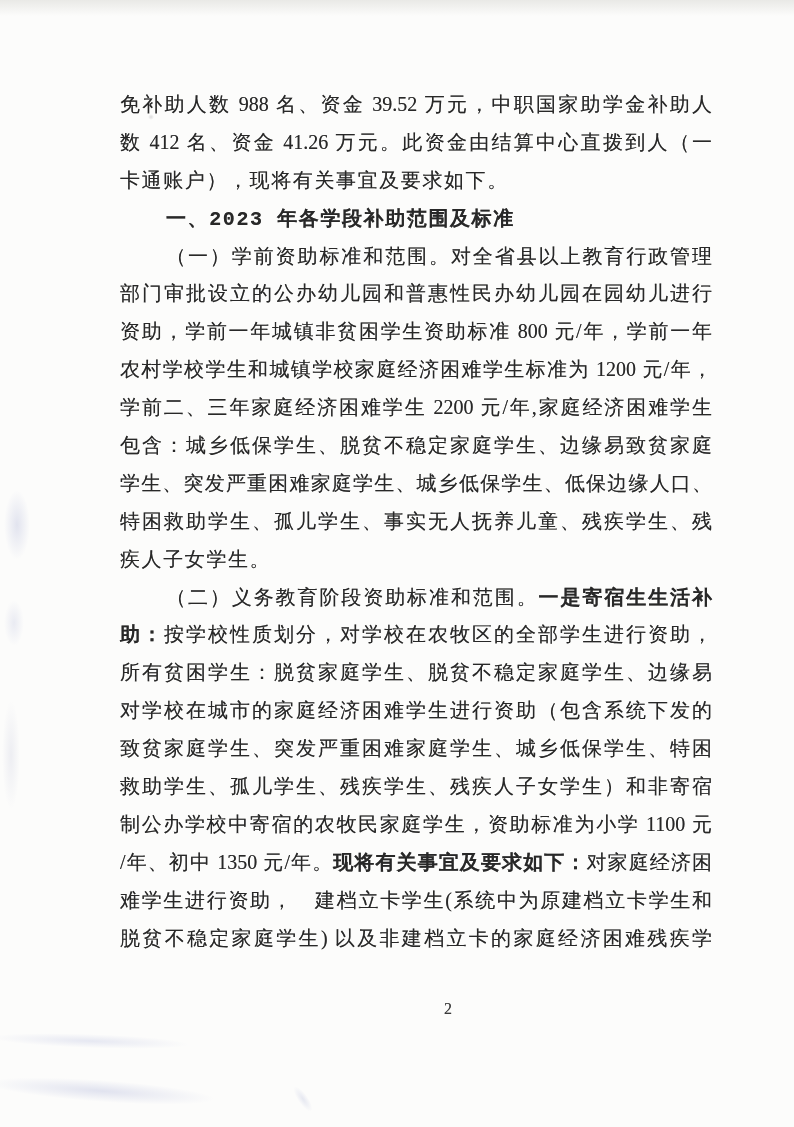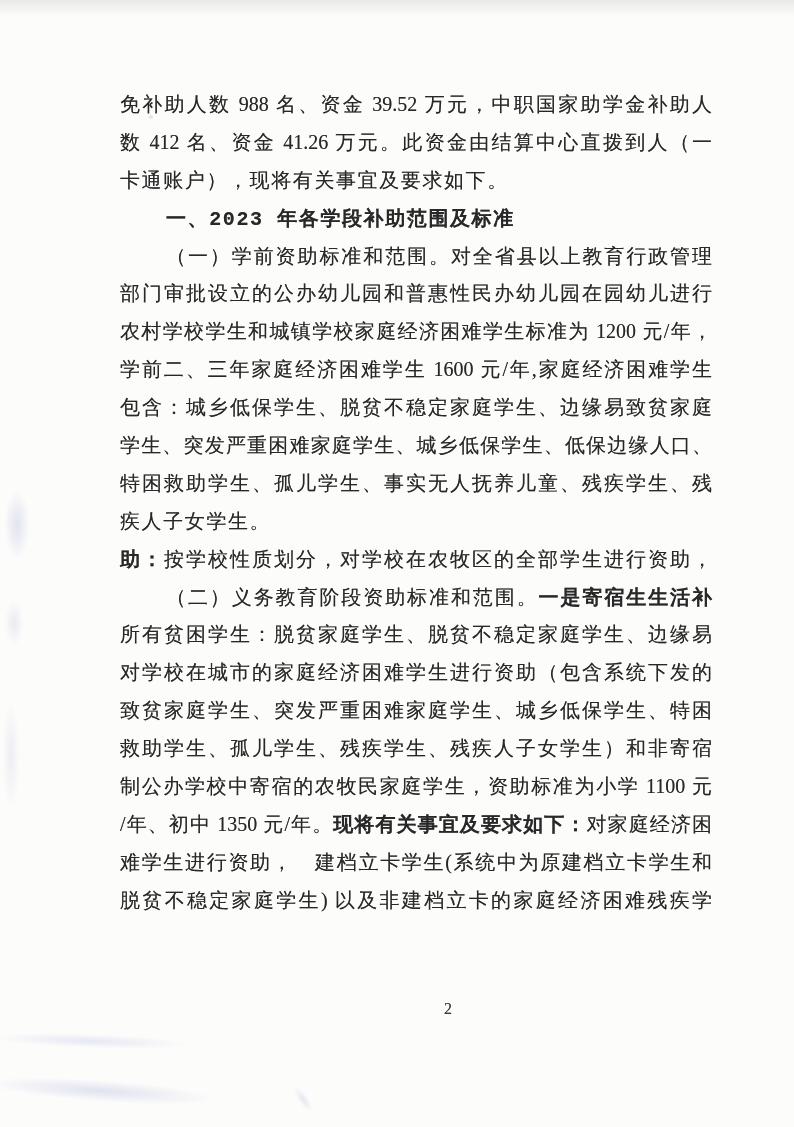--- a/index.html
+++ b/index.html
@@ -103,28 +103,29 @@
   <div class="artifact a-streak2"></div>
   <div class="artifact a-diag"></div>
 
   <div class="doc-body">
       <div class="line full"><span class="seg">免补助人数 988 名、资金 39.52 万元，中职国家助学金补助人</span></div>
       <div class="line full"><span class="seg">数 412 名、资金 41.26 万元。此资金由结算中心直拨到人（一</span></div>
       <div class="line"><span class="seg">卡通账户），现将有关事宜及要求如下。</span></div>
       <div class="line indent"><span class="seg bold">一、2023 年各学段补助范围及标准</span></div>
       <div class="line full indent"><span class="seg">（一）学前资助标准和范围。对全省县以上教育行政管理</span></div>
       <div class="line full"><span class="seg">部门审批设立的公办幼儿园和普惠性民办幼儿园在园幼儿进行</span></div>
+      <div class="line full"><span class="seg">资助，学前一年城镇非贫困学生资助标准 800 元/年，学前一年</span></div>
       <div class="line full"><span class="seg">农村学校学生和城镇学校家庭经济困难学生标准为 1200 元/年，</span></div>
-      <div class="line full"><span class="seg">学前二、三年家庭经济困难学生 1600 元/年,家庭经济困难学生</span></div>
+      <div class="line full"><span class="seg">学前二、三年家庭经济困难学生 2200 元/年,家庭经济困难学生</span></div>
       <div class="line full"><span class="seg">包含：城乡低保学生、脱贫不稳定家庭学生、边缘易致贫家庭</span></div>
       <div class="line full"><span class="seg">学生、突发严重困难家庭学生、城乡低保学生、低保边缘人口、</span></div>
       <div class="line full"><span class="seg">特困救助学生、孤儿学生、事实无人抚养儿童、残疾学生、残</span></div>
       <div class="line"><span class="seg">疾人子女学生。</span></div>
+      <div class="line full indent"><span class="seg">（二）义务教育阶段资助标准和范围。</span><span class="seg bold">一是寄宿生生活补</span></div>
       <div class="line full"><span class="seg bold">助：</span><span class="seg">按学校性质划分，对学校在农牧区的全部学生进行资助，</span></div>
-      <div class="line full indent"><span class="seg">（二）义务教育阶段资助标准和范围。</span><span class="seg bold">一是寄宿生生活补</span></div>
       <div class="line full"><span class="seg">所有贫困学生：脱贫家庭学生、脱贫不稳定家庭学生、边缘易</span></div>
       <div class="line full"><span class="seg">对学校在城市的家庭经济困难学生进行资助（包含系统下发的</span></div>
       <div class="line full"><span class="seg">致贫家庭学生、突发严重困难家庭学生、城乡低保学生、特困</span></div>
       <div class="line full"><span class="seg">救助学生、孤儿学生、残疾学生、残疾人子女学生）和非寄宿</span></div>
       <div class="line full"><span class="seg">制公办学校中寄宿的农牧民家庭学生，资助标准为小学 1100 元</span></div>
       <div class="line full"><span class="seg">/年、初中 1350 元/年。</span><span class="seg bold">现将有关事宜及要求如下：</span><span class="seg">对家庭经济困</span></div>
       <div class="line full"><span class="seg">难学生进行资助，　建档立卡学生(系统中为原建档立卡学生和</span></div>
       <div class="line full"><span class="seg">脱贫不稳定家庭学生) 以及非建档立卡的家庭经济困难残疾学</span></div>
     </div>
 

